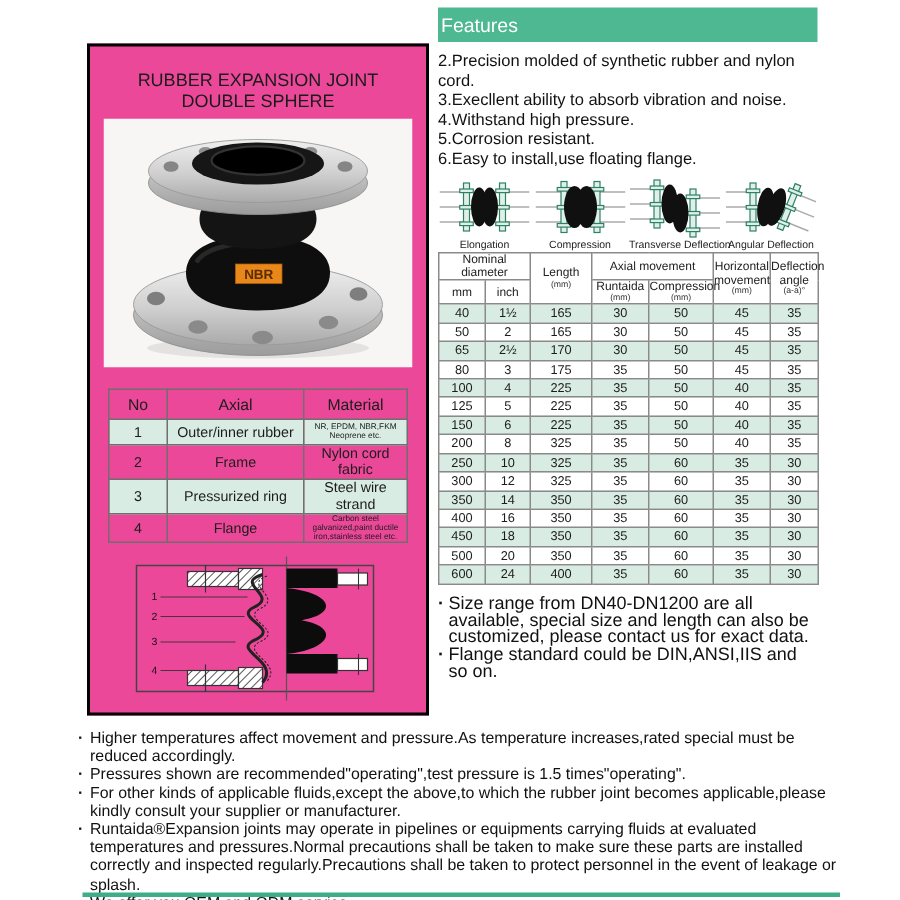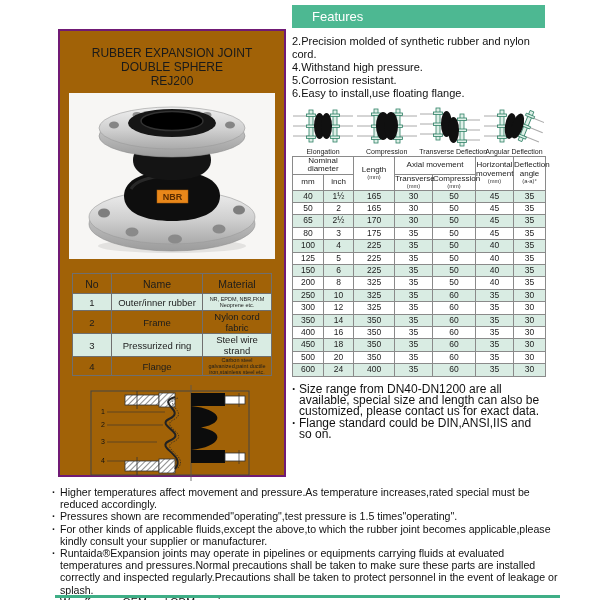--- a/index.html
+++ b/index.html
@@ -1,35 +1,35 @@
 <!DOCTYPE html>
 <html><head>
 <meta charset="utf-8">
 <style>
   html,body{margin:0;padding:0;}
   body{width:600px;height:600px;background:#ffffff;font-family:"Liberation Sans",sans-serif;color:#1c1c1c;overflow:hidden;}
   .page{position:relative;width:600px;height:600px;background:#fff;}
 
   
-  .left-panel{position:absolute;left:58px;top:29px;width:228px;height:448px;border:2px solid #701a75;background:#a16207;box-sizing:border-box;}
+  .left-panel{position:absolute;left:58px;top:29px;width:228px;height:448px;border:2px solid #000000;background:#ec4899;box-sizing:border-box;}
   .prod-title{margin-top:15px;text-align:center;font-size:12px;line-height:14px;color:#1a1a1a;}
   .photo-wrap{width:206px;height:166px;margin:5px auto 0;}
   .parts-table{border-collapse:collapse;margin:14px auto 0;font-size:9.5px;}
   .parts-table td,.parts-table th{border:1px solid #6f6f6f;text-align:center;vertical-align:middle;height:16px;padding:0 2px;font-weight:normal;}
   .parts-table th{font-size:10.5px;height:19px;}
   .parts-table .c-no{width:34px;}
   .parts-table .c-name{width:86px;}
   .parts-table .c-mat{width:64px;}
   .parts-table tr.shade td{background:#d9ece3;}
   .parts-table td.tiny{font-size:5.5px;line-height:6px;}
   .drawing-wrap{width:170px;margin:7px auto 0;}
 
   
   .right-col{position:absolute;left:292px;top:5px;width:253px;}
-  .green-bar{background:#4db892;color:#ffffff;font-size:13px;line-height:23px;height:23px;padding-left:20px;box-sizing:border-box;}
+  .green-bar{background:#4db892;color:#ffffff;font-size:13px;line-height:23px;height:23px;padding-left:2px;box-sizing:border-box;}
   .features-list{margin-top:7px;font-size:11px;line-height:12.9px;color:#111;}
   .diagrams{display:flex;justify-content:space-between;margin-top:5px;}
   .diag{width:62px;text-align:center;}
   .diag svg{display:block;margin:0 auto;}
   .dlabel{font-size:7px;line-height:9px;color:#222;white-space:nowrap;}
   .dim-header{margin-top:7px;}
   .dim-table{border-collapse:collapse;width:253px;table-layout:fixed;}
   .dim-table th,.dim-table td{border:1px solid #8a8a8a;text-align:center;vertical-align:middle;padding:0;font-weight:normal;}
   .dim-table thead th{font-size:8px;line-height:8.5px;color:#222;background:#fff;}
   .dim-table .unit{display:block;font-size:5.8px;line-height:6.5px;color:#333;}
@@ -47,21 +47,20 @@
 </style>
 </head>
 <body>
 
 <div class="page">
 
   <div class="left-panel">
     <div class="prod-title">
       <div>RUBBER EXPANSION JOINT</div>
       <div>DOUBLE SPHERE</div>
-      <div>REJ200</div>
     </div>
 
     <div class="photo-wrap">
       <svg width="206" height="166" viewBox="0 0 206 166">
         <defs>
           <linearGradient id="metal" x1="0" y1="0" x2="0" y2="1">
             <stop offset="0" stop-color="#efefef"></stop>
               <stop offset="0.55" stop-color="#cfcfcf"></stop>
               <stop offset="1" stop-color="#aaaaaa"></stop>
           </linearGradient>
@@ -100,21 +99,21 @@
 
         <rect x="88" y="97" width="31" height="13" fill="#e8871a" stroke="#b05f08" stroke-width="0.5"></rect>
         <text x="103.5" y="107" font-size="9" font-family="Liberation Sans, sans-serif" font-weight="bold" fill="#5a2c00" text-anchor="middle">NBR</text>
       </svg>
     </div>
 
     <table class="parts-table">
       <thead>
         <tr>
           <th class="c-no">No</th>
-          <th class="c-name">Name</th>
+          <th class="c-name">Axial</th>
           <th class="c-mat">Material</th>
         </tr>
       </thead>
       <tbody>
           <tr class="shade">
             <td>1</td>
             <td>Outer/inner rubber</td>
             <td class="tiny">NR, EPDM, NBR,FKM Neoprene etc.</td>
           </tr>
           <tr>
@@ -174,20 +173,21 @@
         <line x1="152" y1="10" x2="152" y2="24" stroke="#333" stroke-width="0.7"></line>
         <line x1="152" y1="67" x2="152" y2="81" stroke="#333" stroke-width="0.7"></line>
       </svg>
     </div>
   </div>
 
   <div class="right-col">
     <div class="green-bar">Features</div>
     <div class="features-list">
         <div>2.Precision molded of synthetic rubber and nylon cord.</div>
+        <div>3.Execllent ability to absorb vibration and noise.</div>
         <div>4.Withstand high pressure.</div>
         <div>5.Corrosion resistant.</div>
         <div>6.Easy to install,use floating flange.</div>
       </div>
 
     <div class="diagrams">
       <div class="diag">
         <svg width="60" height="42" viewBox="0 0 60 42">
           <g stroke="#aaa" stroke-width="1">
               <line x1="0" y1="11" x2="16" y2="11"></line>
@@ -308,21 +308,21 @@
         <tr>
           <th colspan="2">Nominal diameter</th>
           <th rowspan="2"><span>Length</span><span class="unit">(mm)</span></th>
           <th colspan="2">Axial movement</th>
           <th rowspan="2"><span>Horizontal movement</span><span class="unit">(mm)</span></th>
           <th rowspan="2"><span>Deflection angle</span><span class="unit">(a-a)°</span></th>
         </tr>
         <tr>
           <th>mm</th>
           <th>inch</th>
-          <th><span>Transverse</span><span class="unit">(mm)</span></th>
+          <th><span>Runtaida</span><span class="unit">(mm)</span></th>
           <th><span>Compression</span><span class="unit">(mm)</span></th>
         </tr>
       </thead>
       <tbody>
           <tr class="shade">
             <td>40</td>
             <td>1½</td>
             <td>165</td>
             <td>30</td>
             <td>50</td>

